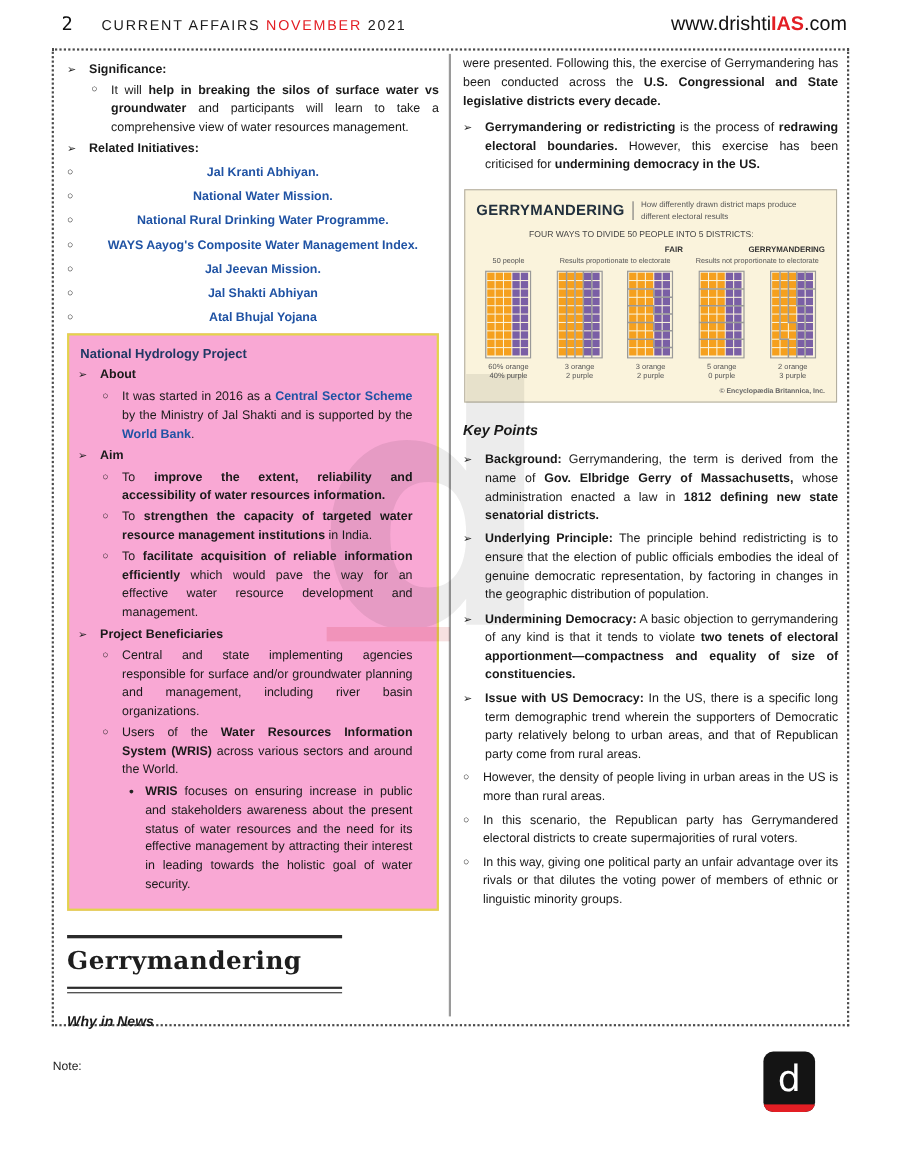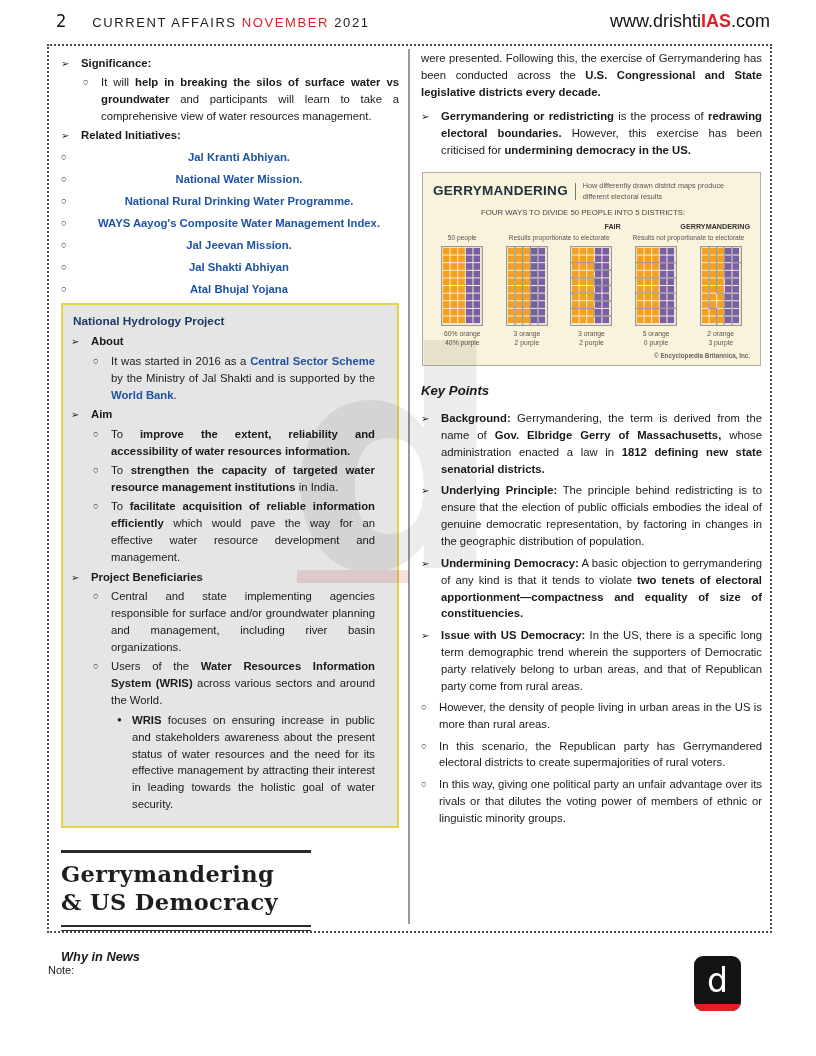--- a/index.html
+++ b/index.html
@@ -29,21 +29,21 @@
   .mk{flex:0 0 20px;font-size:10px;padding-top:1px;color:#222;}
   .mk-c{flex:0 0 18px;font-size:9.5px;padding-top:1px;color:#222;}
   .mk-d{flex:0 0 15px;font-size:8px;padding-top:2px;color:#222;}
   .l2{margin-left:22px;}
   .l3{margin-left:46px;}
   .rel-item{margin:5px 0;}
   .blue-item{color:#2053A4;font-weight:bold;text-align:center;}
   .rich-b{font-weight:bold;}
   .rich-blue{font-weight:bold;color:#2053A4;}
   
-  .nh-box{background:#e5e5e5;border:2px solid #E3D54A;padding:7px 22px 10px 8px;}
+  .nh-box{background:#f9a8d4;border:2px solid #E3D54A;padding:7px 22px 10px 8px;}
   .nh-title{color:#1F3864;font-weight:bold;font-size:11.8px;margin:1px 0 3px 2px;}
   
   .sec{margin-top:22px;width:250px;}
   .sec-top{border-top:3px solid #2b2b2b;}
   .sec-title{font-family:"DejaVu Serif",serif;font-weight:bold;font-size:22.5px;line-height:1.25;
              color:#1e1e1e;letter-spacing:.4px;padding:7px 0 9px;}
   .sec-bot{border-top:2.5px solid #2b2b2b;height:3px;border-bottom:1.5px solid #2b2b2b;}
   .why{font-weight:bold;font-style:italic;font-size:12.8px;margin:16px 0 9px;}
   .intro{text-indent:36px;text-align:justify;}
   .kp-head{font-weight:bold;font-style:italic;font-size:13.2px;margin:15px 0 9px;}
@@ -177,21 +177,20 @@
       <div class="li l3">
           <span class="mk-d">●</span>
           <div class="tx"><span class="rich-b">WRIS</span><span> focuses on ensuring increase in public and stakeholders awareness about the present status of water resources and the need for its effective management by attracting their interest in leading towards the holistic goal of water security.</span></div>
         </div>
     </div>
 
     <div class="sec">
       <div class="sec-top"></div>
       <div class="sec-title">
         <div>Gerrymandering</div>
-        <div>&amp; US Democracy</div>
       </div>
       <div class="sec-bot"></div>
     </div>
 
     <div class="why">Why in News</div>
   </div>
 
   <div class="col col-right">
     <div class="para"><span>were presented. Following this, the exercise of Gerrymandering has been conducted across the </span><span class="rich-b">U.S. Congressional and State legislative districts every decade.</span></div>
 

